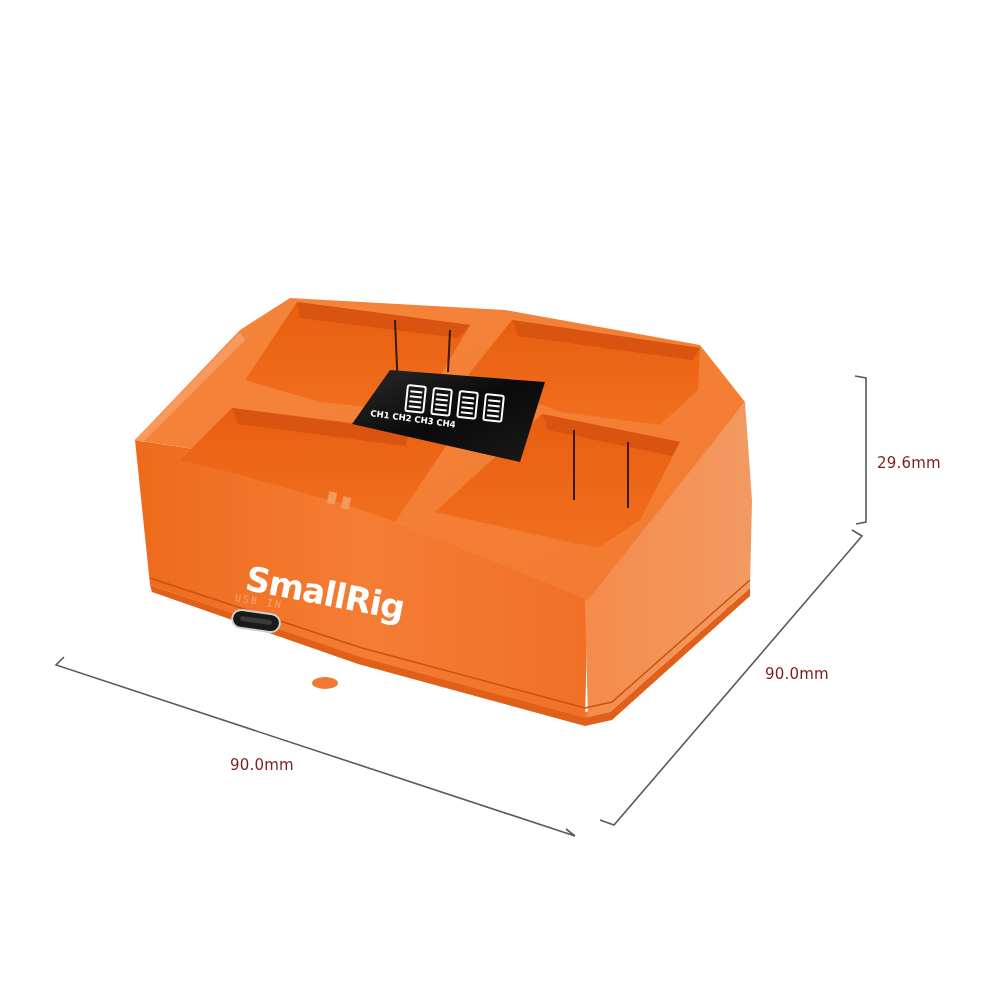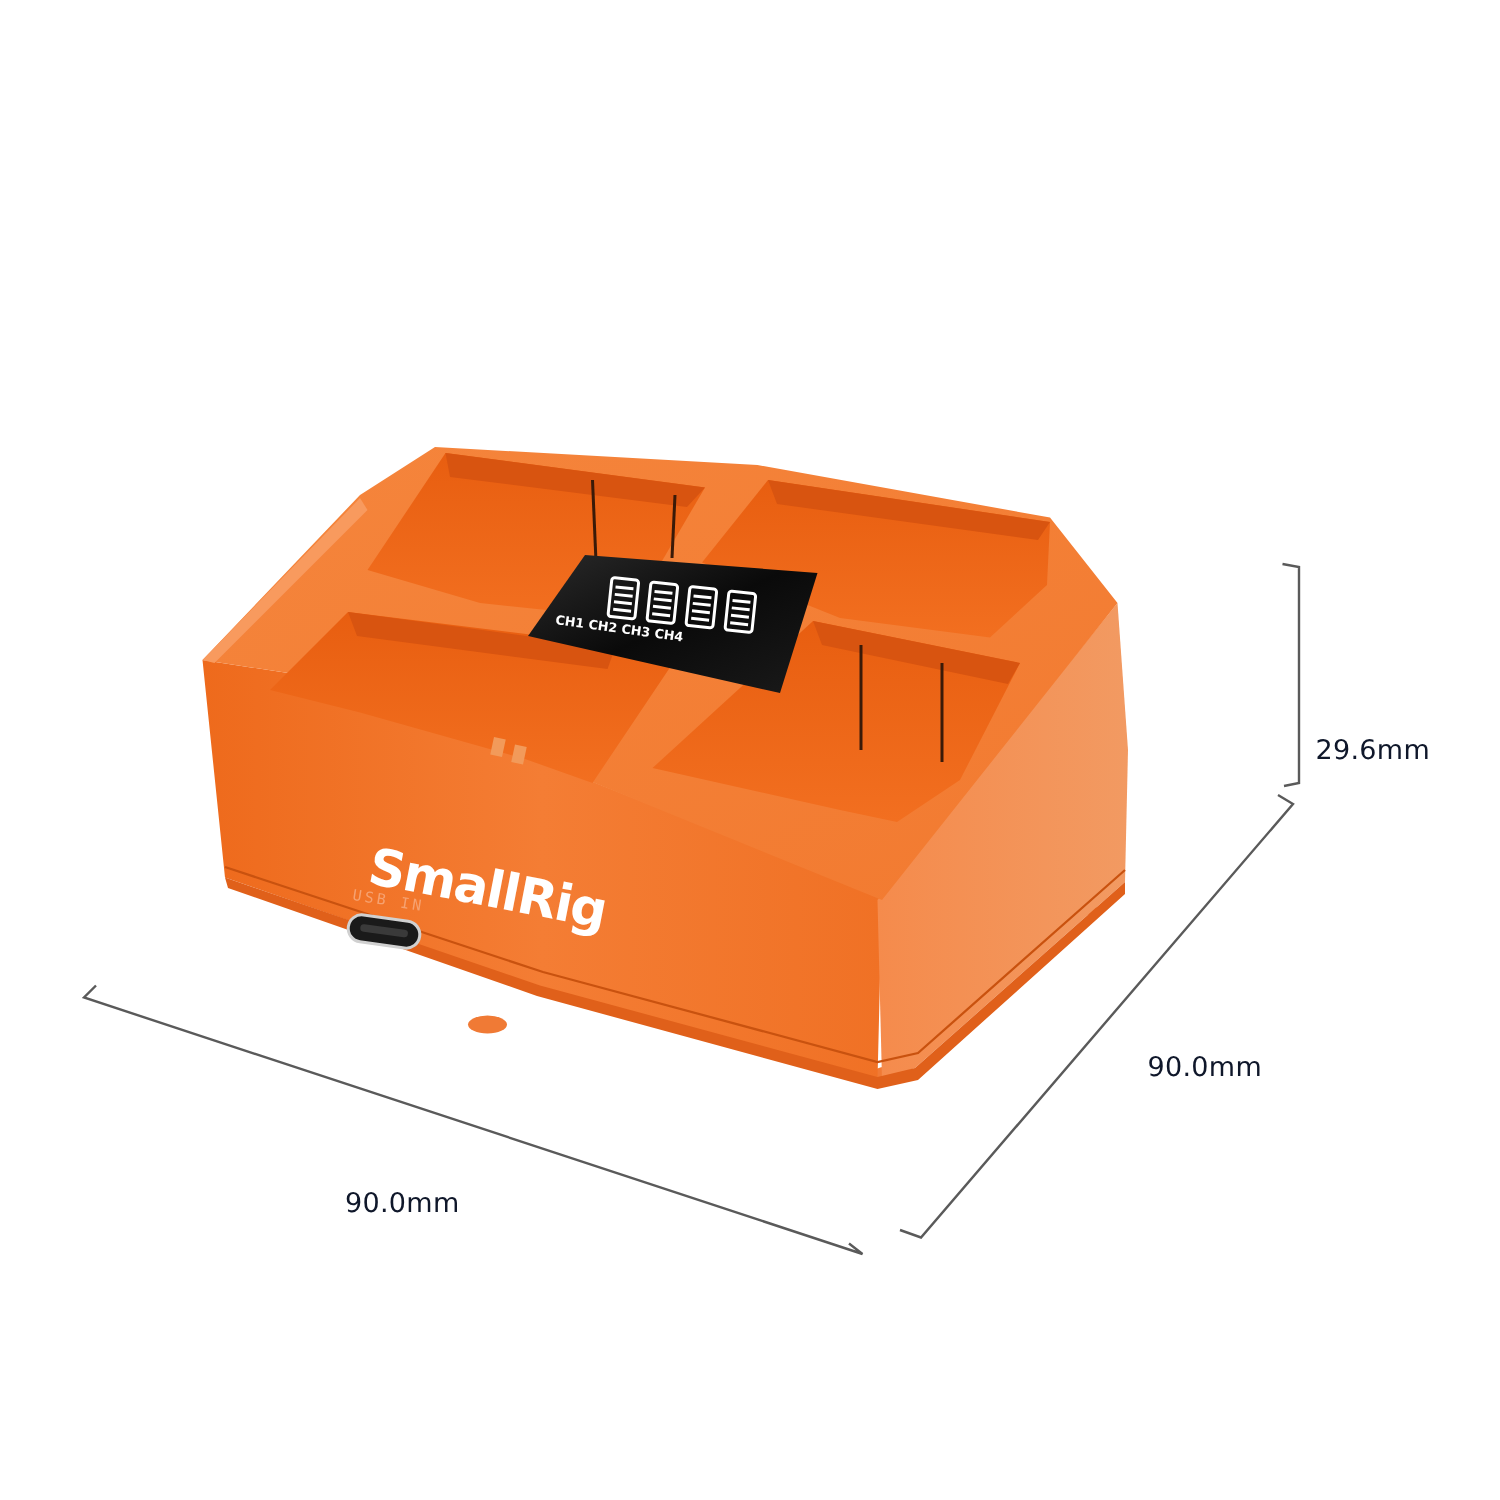--- a/index.html
+++ b/index.html
@@ -1,19 +1,19 @@
 <!DOCTYPE html>
 <html><head>
   <meta charset="utf-8">
   <style>
     html, body { margin: 0; padding: 0; background: #ffffff; }
     body { width: 1000px; height: 1000px; position: relative; overflow: hidden;
            font-family: "DejaVu Sans", "Liberation Sans", sans-serif; }
     #stage { position: absolute; left: 0; top: 0; width: 1000px; height: 1000px; }
-    .dim-label { position: absolute; font-size: 18px; color: #0f172a; letter-spacing: 0.2px; white-space: nowrap; margin-top: 36px; }
+    .dim-label { position: absolute; font-size: 15px; color: #7f1d1d; letter-spacing: 0.2px; white-space: nowrap; }
     .brand { position: absolute; color: #ffffff; font-family: "DejaVu Sans", sans-serif;
              font-weight: bold; font-size: 34px; letter-spacing: -1px;
              transform: rotate(11deg); transform-origin: left top; }
     .usb-label { position: absolute; color: #f6a271; font-family: "DejaVu Sans Mono", monospace;
                  font-size: 10px; letter-spacing: 2px; transform: rotate(9deg); transform-origin: left top; }
   </style>
 </head>
 <body>
 
 <div id="stage">

